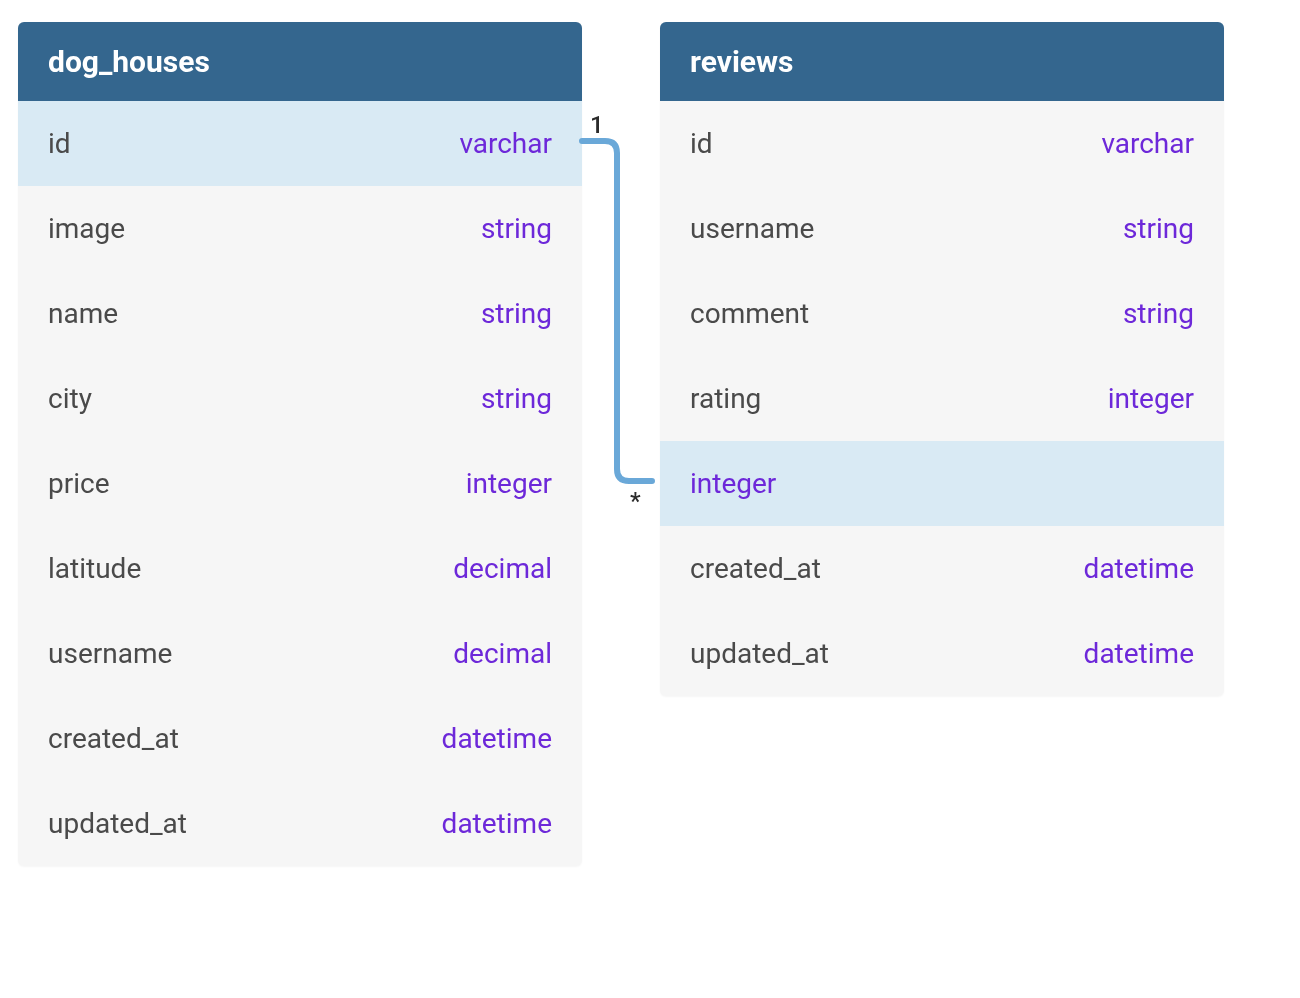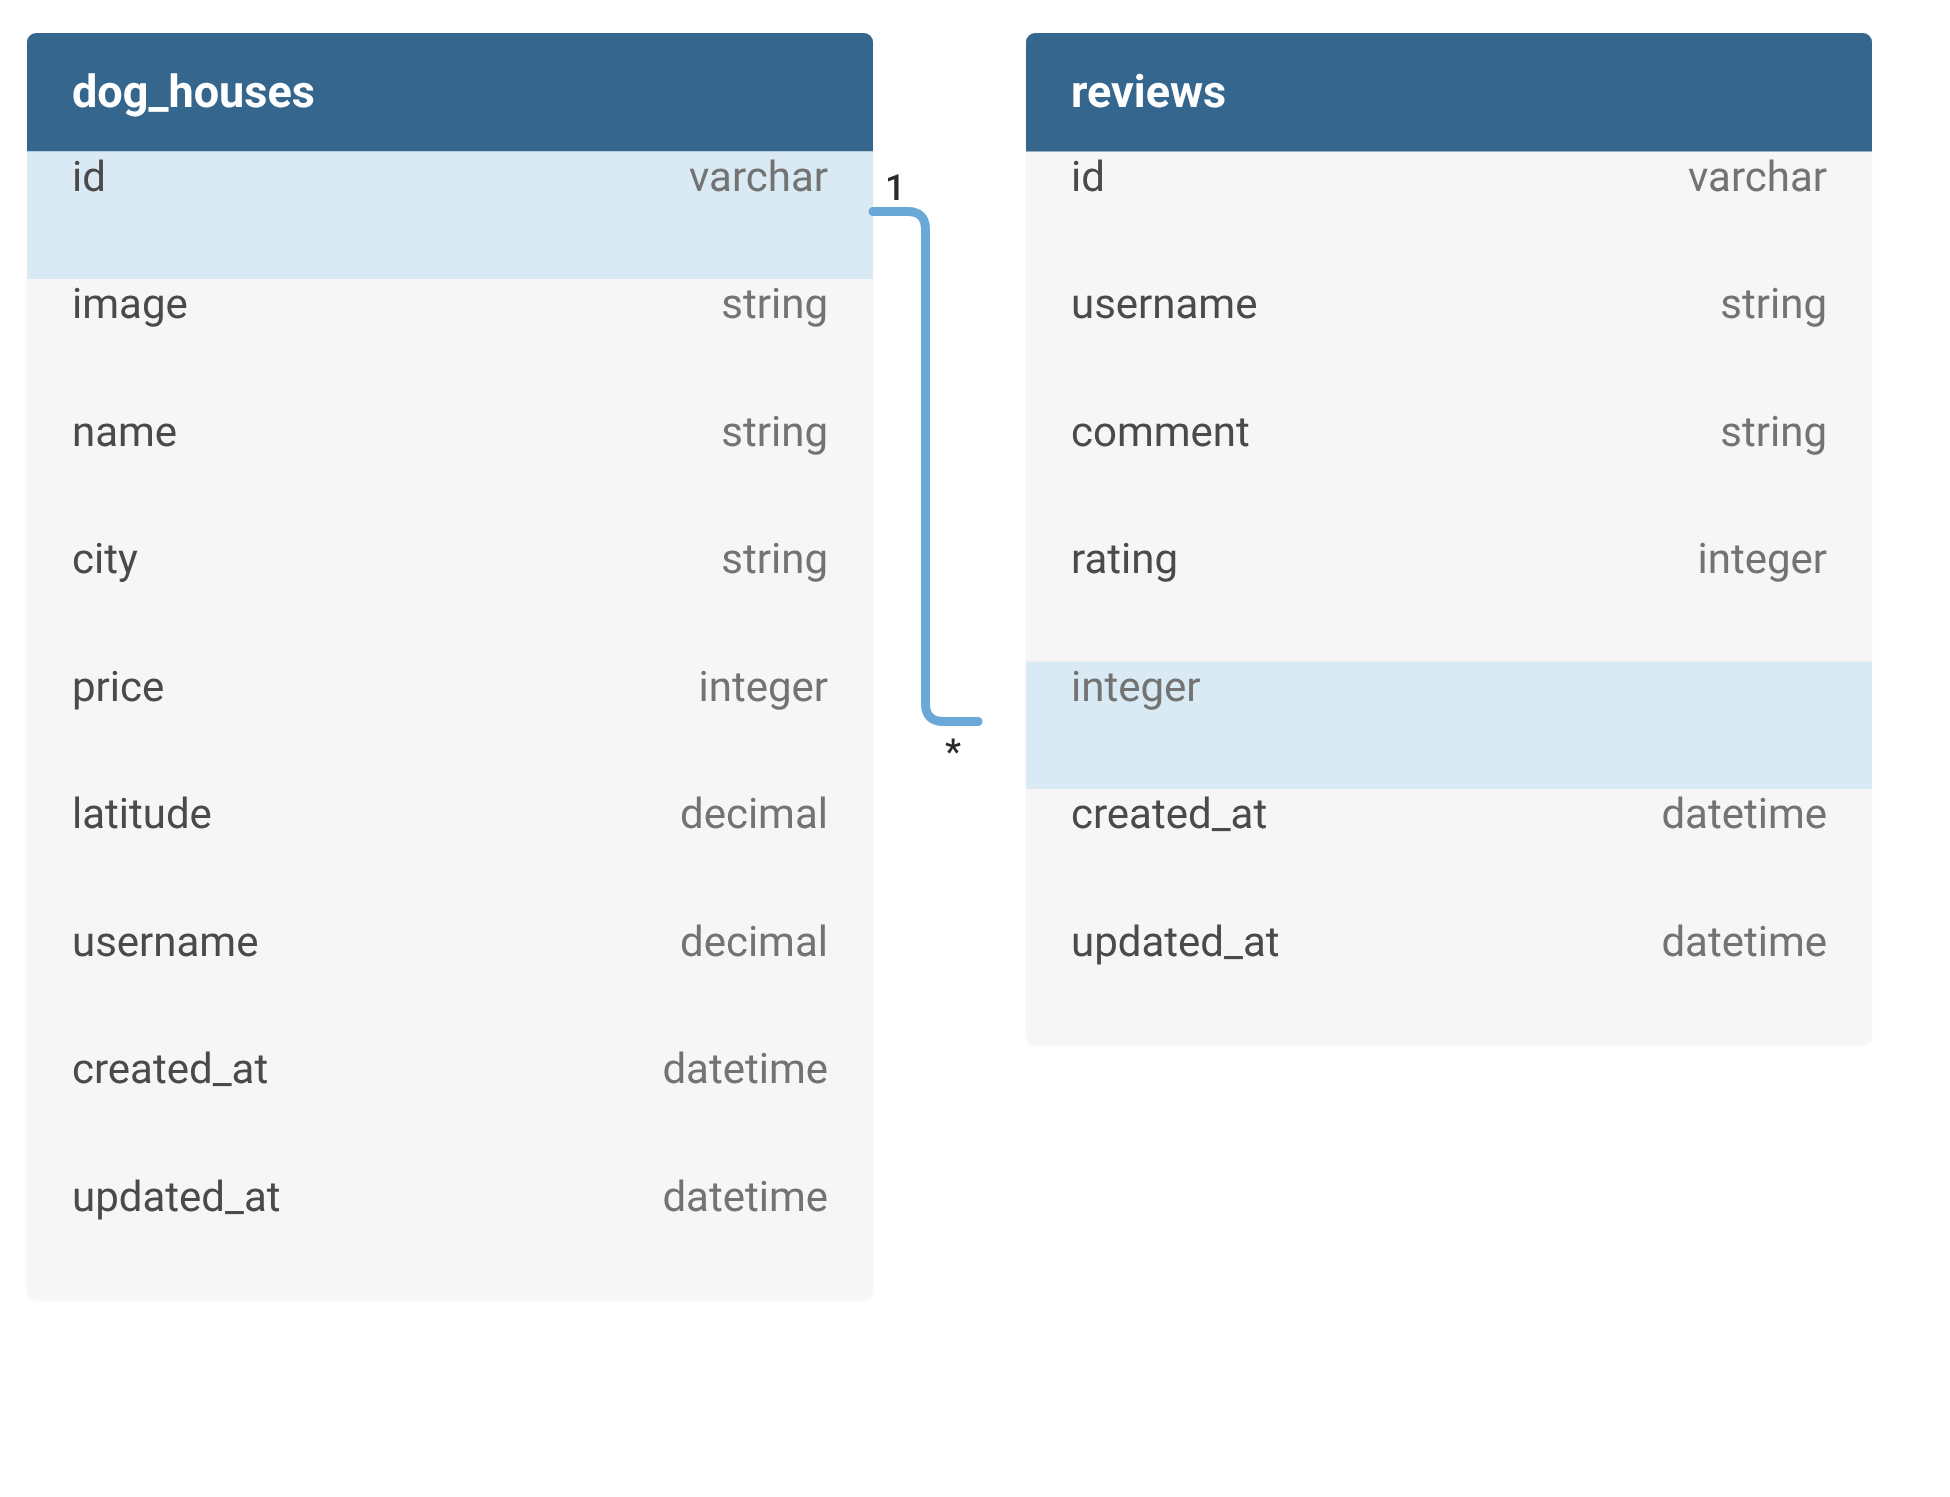--- a/index.html
+++ b/index.html
@@ -26,33 +26,34 @@
   .table-header {
     background: #34668e;
     color: #ffffff;
     font-weight: 700;
     font-size: 30px;
     padding: 22px 30px;
   }
   .row {
     display: flex;
     justify-content: space-between;
+    align-items: center;
     padding: 0 30px;
     height: 85px;
     font-size: 28px;
     gap: 16px;
   }
   .row.highlight {
     background: #d9eaf4;
   }
   .col-name {
     color: #4a4a4a;
   }
   .col-type {
-    color: #737373;
+    color: #6d28d9;
   }
   svg.rel {
     position: absolute;
     overflow: visible;
     pointer-events: none;
   }
   .card-label {
     position: absolute;
     font-size: 24px;
     color: #2b2b2b;
@@ -101,21 +102,21 @@
           <span class="col-name">created_at</span>
           <span class="col-type">datetime</span>
         </div>
         <div class="row">
           <span class="col-name">updated_at</span>
           <span class="col-type">datetime</span>
         </div>
       </div>
   </div>
 
-  <div class="table" id="table-reviews" style="left: 684px; top: 22px; width: 564px;">
+  <div class="table" id="table-reviews" style="left: 660px; top: 22px; width: 564px;">
     <div class="table-header">
       <span>reviews</span>
     </div>
     <div class="rows">
         <div class="row">
           <span class="col-name">id</span>
           <span class="col-type">varchar</span>
         </div>
         <div class="row">
           <span class="col-name">username</span>

